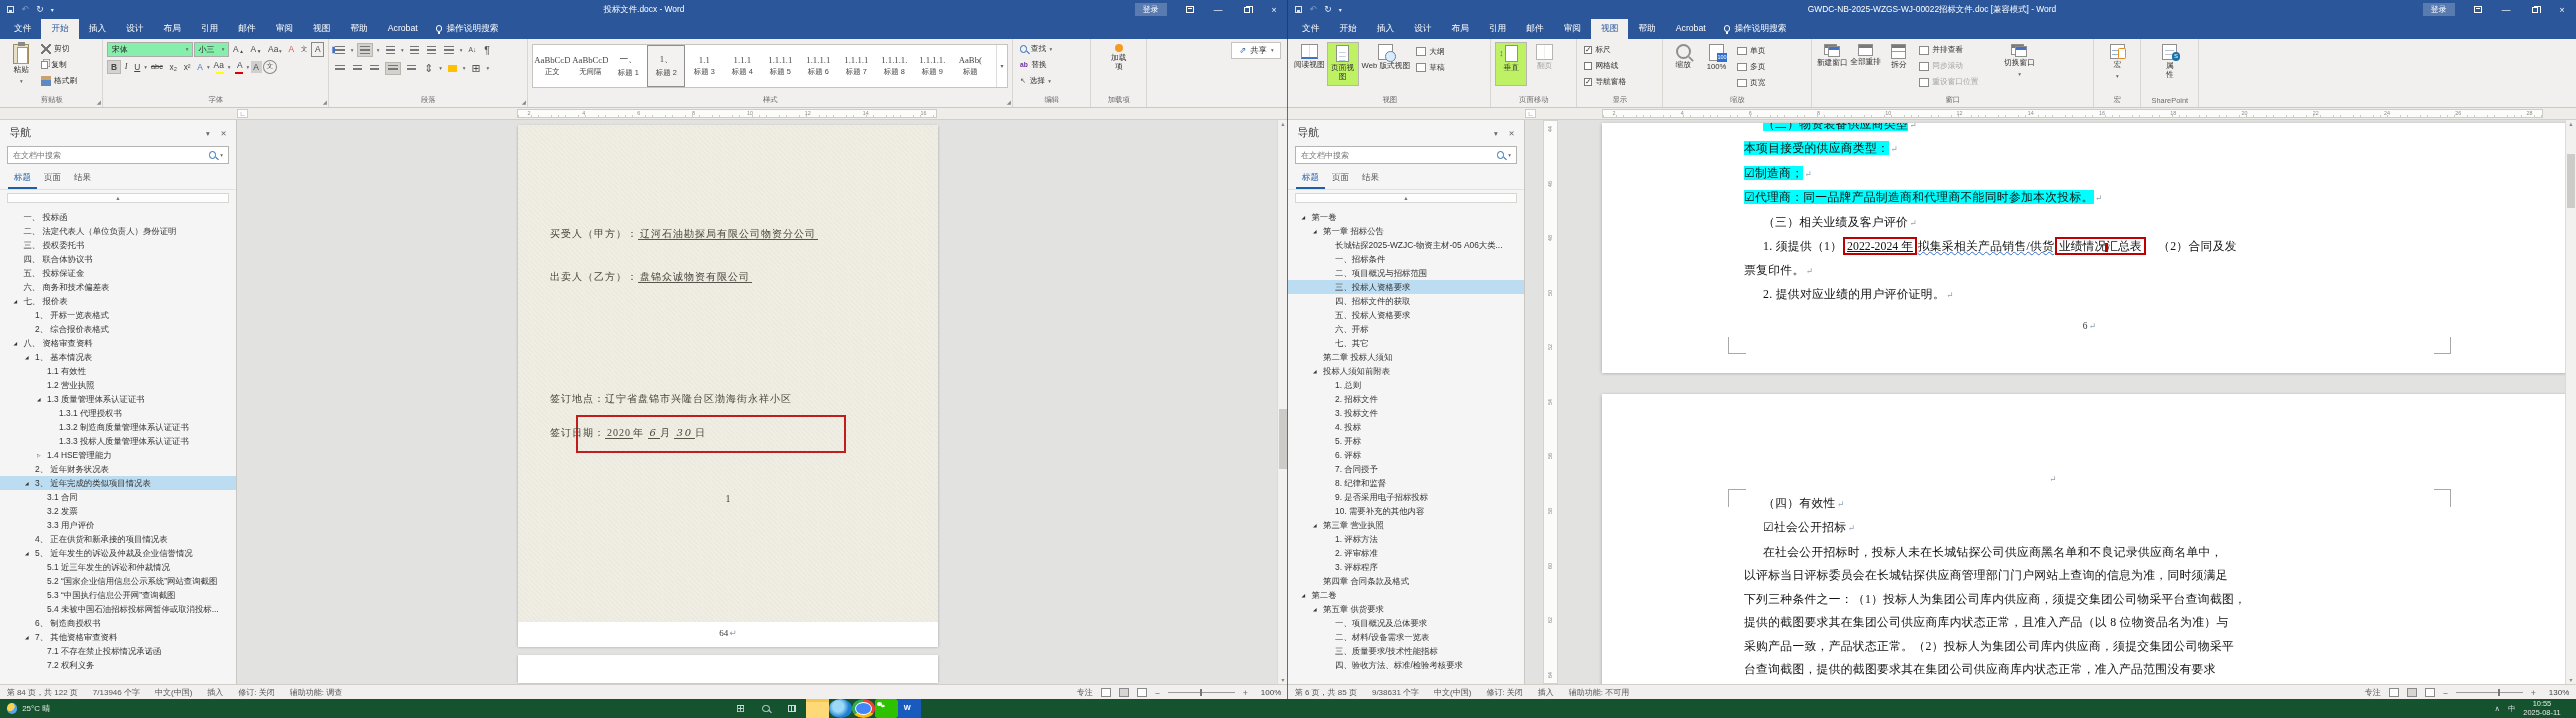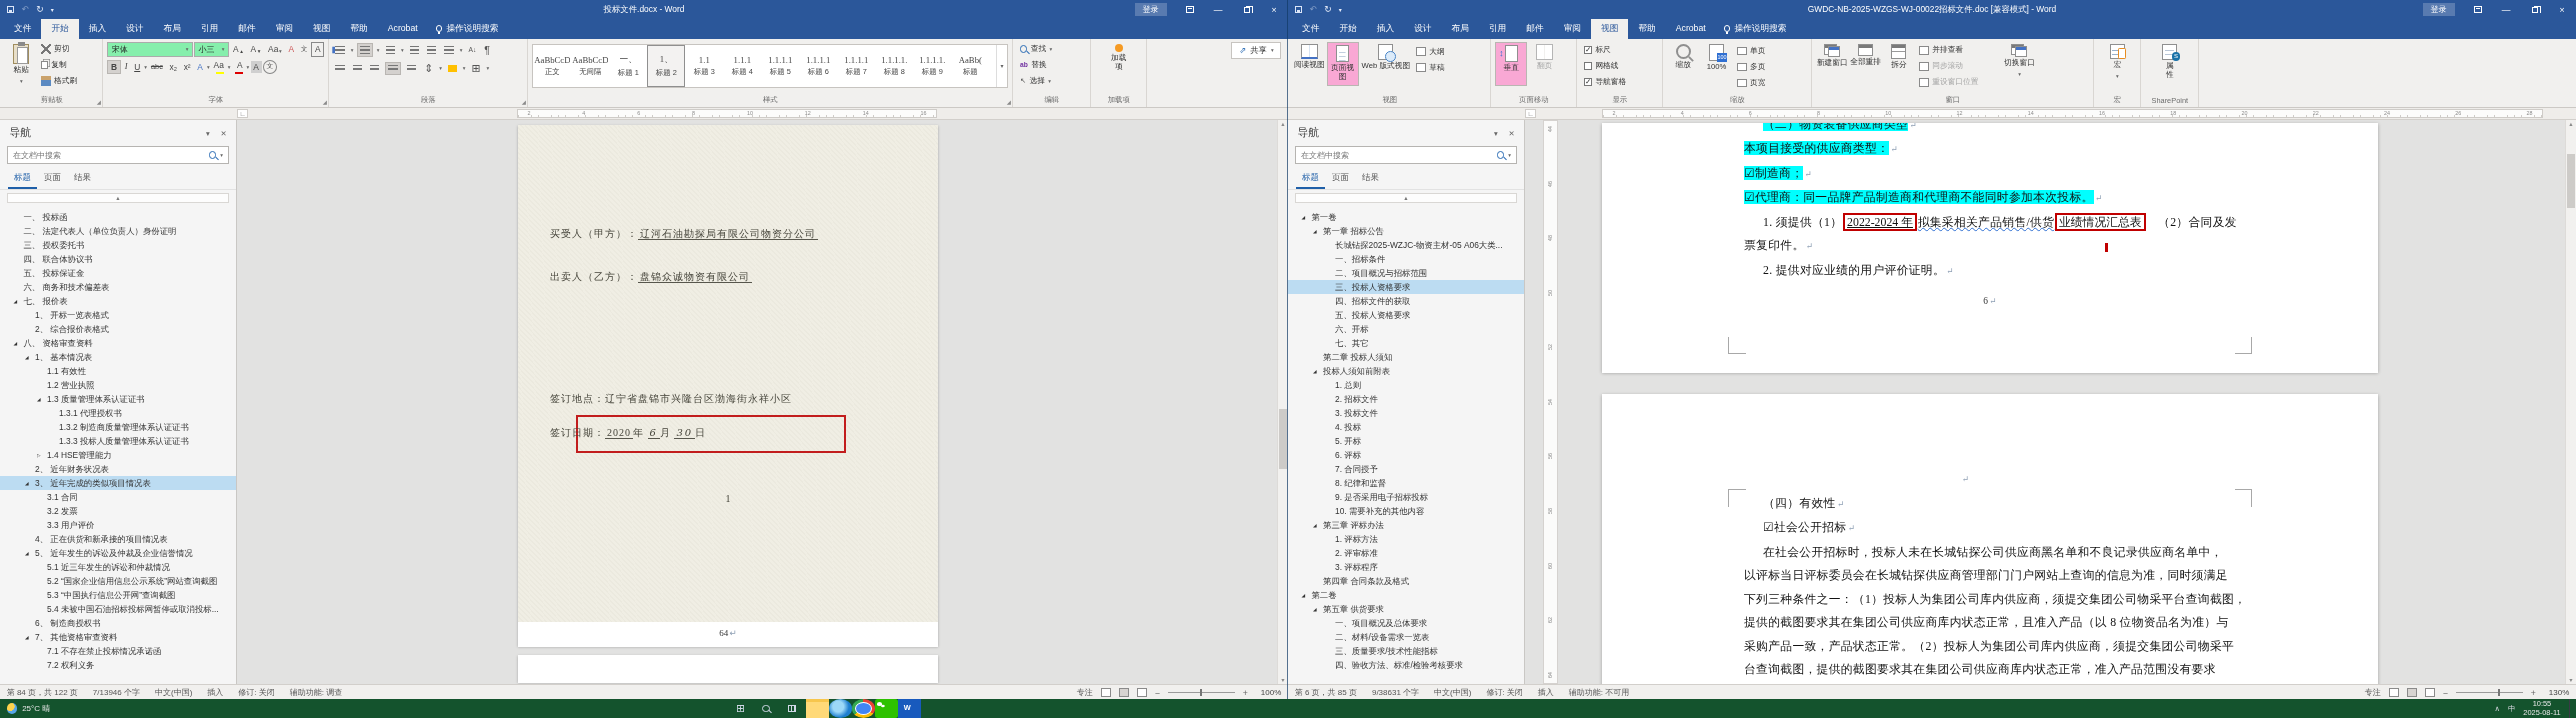--- a/index.html
+++ b/index.html
@@ -29,21 +29,21 @@
 .tellwrap{display:flex;align-items:center;gap:4px;padding:0 8px;font-size:8.7px}
 .i-bulb{width:6.7px;height:6.7px;border:1px solid #fff;border-radius:50%;position:relative}
 .i-bulb::after{content:"";position:absolute;left:1.3px;bottom:-2.7px;width:2px;height:2px;background:#fff}
 
 .ribbon{height:69px;background:#f1f0ee;border-bottom:0.7px solid #ccc9c5;display:flex;position:relative;padding-left:1.3px}
 .rg{height:100%;border-right:0.7px solid #d9d6d2;position:relative;padding:3.4px 4px 12px;flex:none}
 .gl{position:absolute;bottom:1.3px;left:0;right:0;text-align:center;font-size:7.4px;color:#6d6d6d;white-space:nowrap}
 .launch{position:absolute;right:1.3px;bottom:2px;font-size:5.4px;color:#8a8a8a}
 .rrow{display:flex;gap:1.3px;align-items:center}
 .bigb{width:32px;min-height:44px;display:flex;flex-direction:column;align-items:center;padding-top:2px;font-size:7.7px;color:#333;text-align:center;line-height:8.7px;gap:2px}
-.bigb.on{background:#f9a8d4;border:0.7px solid #b9b6b2}
+.bigb.on{background:#bef264;border:0.7px solid #b9b6b2}
 .bigb.dis{color:#a5a5a5}
 .sb{display:flex;align-items:center;gap:3.4px;font-size:7.7px;color:#333;height:14px;padding:0 2.7px;white-space:nowrap}
 .sb.dis{color:#a5a5a5}
 .dd{font-size:5.4px;color:#666}
 .mi{width:9.4px;height:9.4px;flex:none;position:relative}
 .mi-cut{background:linear-gradient(45deg,transparent 44%,#777 44%,#777 56%,transparent 56%),linear-gradient(-45deg,transparent 44%,#777 44%,#777 56%,transparent 56%)}
 .mi-copy{width:6.7px;height:8px;background:#fff;border:0.7px solid #8a8a8a;box-shadow:2px -2px 0 -0.7px #f1f0ee,2px -2px 0 0 #8a8a8a}
 .mi-brush{background:linear-gradient(180deg,#caa26b 0 4px,#5b8ac2 4px 9.4px)}
 .clip-ic{width:16px;height:20px;background:#e8dfc9;border:0.7px solid #a08d5e;position:relative}
 .clip-ic::before{content:"";position:absolute;top:-2.7px;left:4px;width:6.7px;height:3.4px;background:#8a8a8a}
@@ -126,21 +126,21 @@
 .u{border-bottom:0.7px solid #57564c;padding:0 2px}
 .hand{font-family:"DejaVu Serif",serif;font-style:italic;letter-spacing:2px}
 .dbox{position:absolute;left:58px;top:290px;width:270px;height:38px;border:2px solid #c21d1d}
 .scannum{position:absolute;left:0;right:0;top:368px;text-align:center;letter-spacing:0}
 .pfoot{position:absolute;left:0;right:0;top:503px;text-align:center;color:#333;font-size:9px;font-family:"Liberation Serif",serif}
 .lpage2{position:absolute;left:281px;top:535px;width:420px;height:27.5px;background:#fff;box-shadow:0 0.7px 2.7px rgba(0,0,0,.28)}
 .pmk{color:#8fa0b5;font-size:8.7px;padding-left:1.3px;letter-spacing:0}
 
 .vrul{position:absolute;left:17.5px;top:0;bottom:0;width:15px;background:#fbfbfa;border:0.7px solid #d5d2cf;display:flex;flex-direction:column;justify-content:space-between;align-items:center;padding:5.4px 0;z-index:2}
 .vrul span{transform:rotate(-90deg);font-size:5.4px;color:#8d8d8d}
-.rpage{position:absolute;left:77px;width:776px;background:#fff;box-shadow:0 0.7px 3.4px rgba(0,0,0,.3);overflow:hidden;font-family:"Liberation Serif","DejaVu Serif",serif;font-size:11.8px;color:#121212}
+.rpage{position:absolute;left:77px;width:975px;background:#fff;box-shadow:0 0.7px 3.4px rgba(0,0,0,.3);overflow:hidden;font-family:"Liberation Serif","DejaVu Serif",serif;font-size:11.8px;color:#121212}
 #rp1{top:3.4px;height:250px}
 #rp2{top:274px;height:316px}
 .dl{line-height:23.5px;padding:0 142px;white-space:nowrap}
 .dl.ind{text-indent:19px}
 .seg{letter-spacing:0.3px}
 .dl.hl .seg{background:#00ffff}
 .rb{border:2px solid #c00000;padding:0 2px;margin:0 0.7px}
 .ub{text-decoration:underline}
 .wavy{text-decoration:underline;text-decoration-style:wavy;text-decoration-color:#2f6fd2;text-decoration-thickness:0.7px}
 .pfc{text-align:center;line-height:20px;margin-top:8px;font-size:9.4px;color:#333}
@@ -961,21 +961,21 @@
           <div class="nitem lv3">
             <span class="narrow"></span>
             <span class="ntext">9. 是否采用电子招标投标</span>
           </div>
           <div class="nitem lv3">
             <span class="narrow"></span>
             <span class="ntext">10. 需要补充的其他内容</span>
           </div>
           <div class="nitem lv2">
             <span class="narrow">◢</span>
-            <span class="ntext">第三章 评标办法</span>
+            <span class="ntext">第三章 营业执照</span>
           </div>
           <div class="nitem lv3">
             <span class="narrow"></span>
             <span class="ntext">1. 评标方法</span>
           </div>
           <div class="nitem lv3">
             <span class="narrow"></span>
             <span class="ntext">2. 评审标准</span>
           </div>
           <div class="nitem lv3">
@@ -1025,20 +1025,21 @@
           <span>60</span>
           <span>62</span>
           <span>64</span>
         </div>
       <div class="rpage" id="rp1">
         <div style="margin-top:-10.8px">
             <div class="dl hl ind"><span class="seg">（二）物资装备供应商类型</span><span class="pmk">↵</span></div>
             <div class="dl hl"><span class="seg">本项目接受的供应商类型：</span><span class="pmk">↵</span></div>
             <div class="dl hl"><span class="seg">☑制造商；</span><span class="pmk">↵</span></div>
             <div class="dl hl"><span class="seg">☑代理商：同一品牌产品制造商和代理商不能同时参加本次投标。</span><span class="pmk">↵</span></div>
+            <div class="dl ind"><span class="seg">（三）相关业绩及客户评价</span><span class="pmk">↵</span></div>
           </div>
         <div class="dl ind">
           <span class="seg">1. 须提供（1）</span><span class="rb"><span class="ub">2022-2024 年</span></span><span class="seg wavy">拟集采相关产品销售/供货</span><span class="rb">业绩情况汇总表</span>　<span class="seg">（2）合同及发</span>
         </div>
         <div class="dl"><span class="seg">票复印件。</span><span class="pmk">↵</span></div>
         <div class="dl ind"><span class="seg">2. 提供对应业绩的用户评价证明。</span><span class="pmk">↵</span></div>
         <div class="cm l b" style="left:126px;bottom:19px"></div>
         <div class="cm r b" style="right:126px;bottom:19px"></div>
         <div class="pfc"><span>6</span><span class="pmk">↵</span></div>
         <div class="caret"></div>

